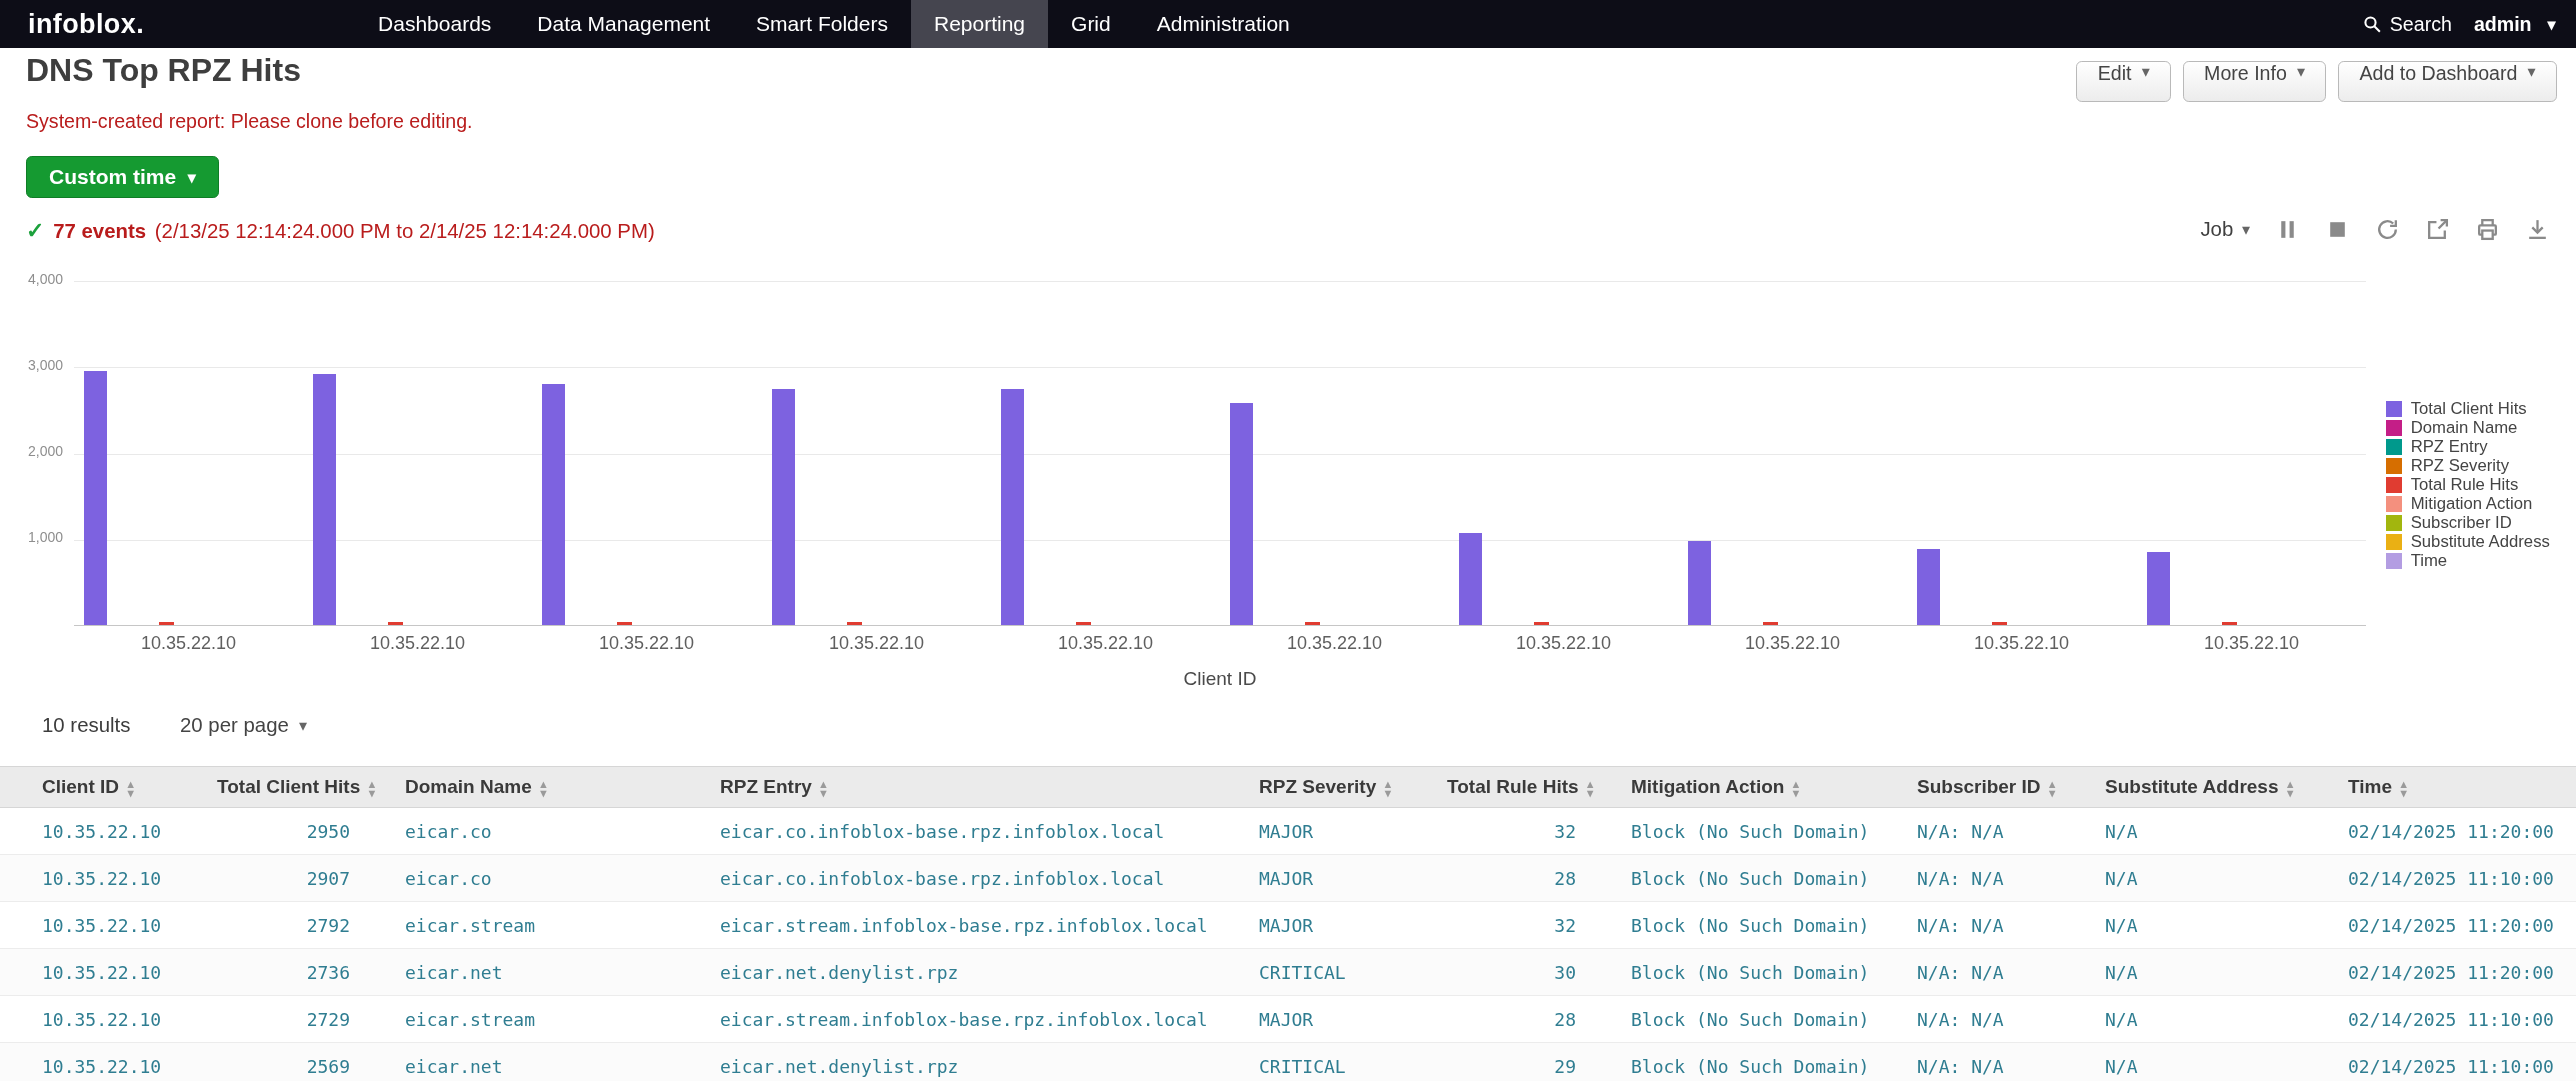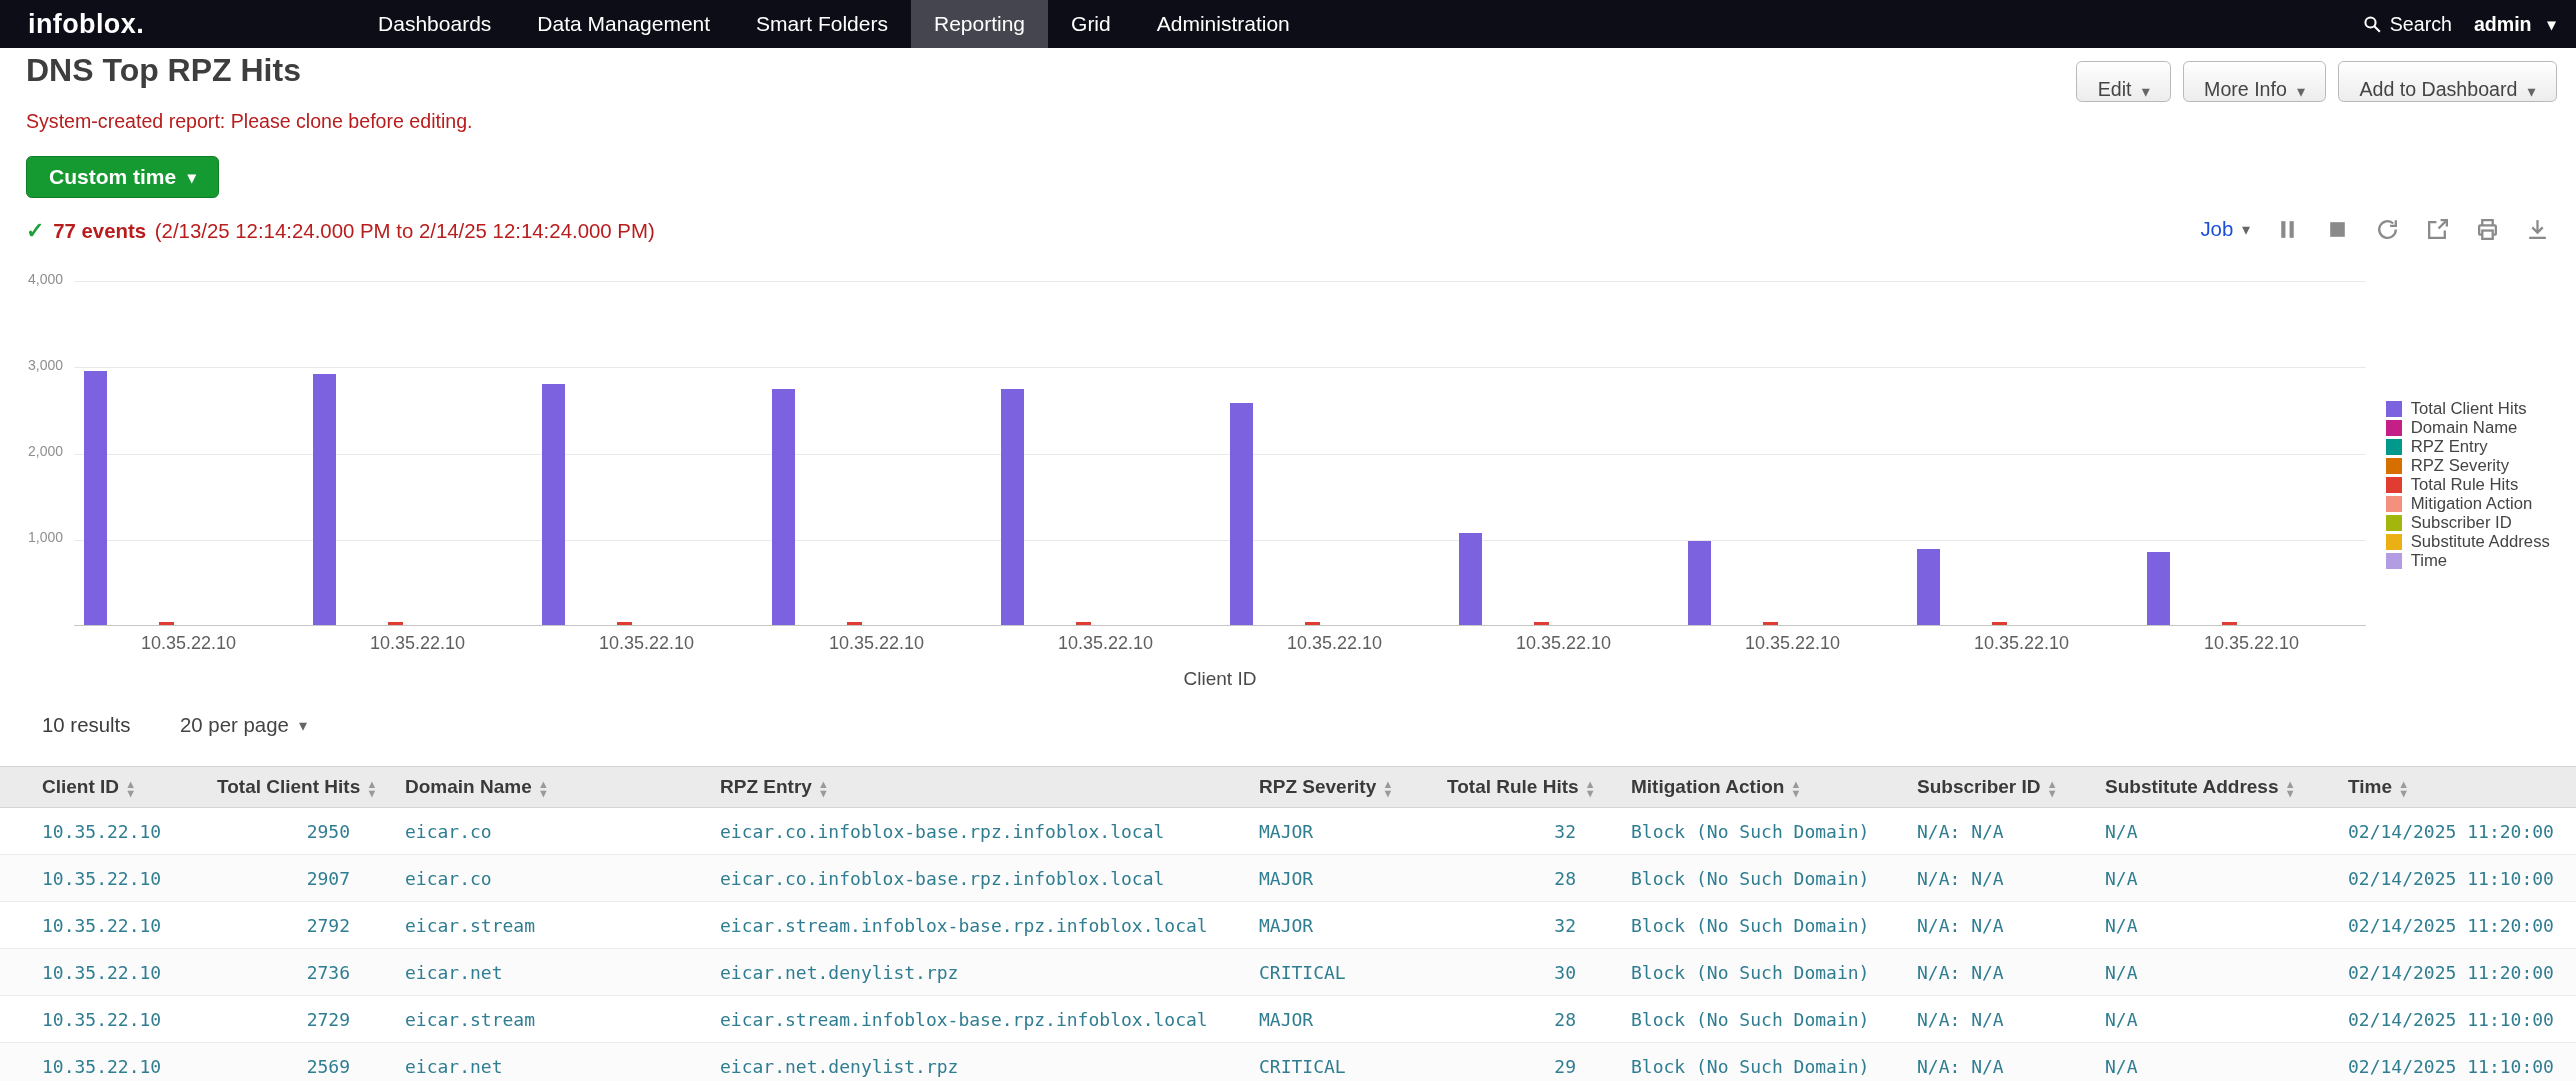--- a/index.html
+++ b/index.html
@@ -18,36 +18,36 @@
   .user-box { display:flex; align-items:center; gap:16px; font-size:19.6px; font-weight:bold; cursor:pointer; }
   .caret { display:inline-block; }
   .caret::after { content:"▾"; }
   .caret.white { color:#fff; font-size:16px; }
   .caret.gray  { color:#666; font-size:16px; }
 
   
   .page-title { position:absolute; left:26px; top:52px; font-size:32px; font-weight:bold; color:#3e3e3e; }
   .page-sub   { position:absolute; left:26px; top:110px; font-size:19.6px; color:#b91c1c; }
   .header-buttons { position:absolute; right:19px; top:61px; display:flex; gap:11.6px; }
-  .hbtn { height:41px; padding:0 20.4px; display:flex; align-items:flex-end; gap:10.2px;
+  .hbtn { height:41px; padding:0 20.4px; display:flex; align-items:flex-start; gap:10.2px;
           font-size:19.6px; color:#444; background:linear-gradient(#ffffff,#ececec);
           border:1.5px solid #b9b9b9; border-radius:5.8px; cursor:pointer; white-space:nowrap; }
 
   .time-btn { position:absolute; left:26px; top:156px; height:42px; padding:0 22px;
               display:flex; align-items:center; gap:11.6px; background:#159a31;
               border:1.5px solid #0f7d26; border-radius:5.8px; color:#fff; font-weight:bold;
               font-size:21px; cursor:pointer; }
 
   .events-row { position:absolute; left:26px; top:218px; font-size:20.4px; color:#b91c1c;
                 display:flex; align-items:center; gap:8.7px; }
   .check::after { content:"✓"; color:#1ca13c; font-size:22px; font-weight:bold; }
   .events-bold { font-weight:bold; }
 
   .job-row { position:absolute; right:25px; top:215px; display:flex; align-items:center; gap:23px; }
-  .job-label { font-size:20.4px; color:#1d4ed8; display:flex; align-items:center; gap:8.7px; cursor:pointer; }
+  .job-label { font-size:20.4px; color:#404040; display:flex; align-items:center; gap:8.7px; cursor:pointer; }
   .tool-icon { width:28px; height:28px; display:flex; align-items:center; justify-content:center; cursor:pointer; }
   .tool-icon svg { width:25px; height:25px; stroke:#8a8a8a; fill:none; stroke-width:2.2; }
   .tool-icon svg .fill { fill:#8a8a8a; stroke:none; }
 
   
   .chart { position:absolute; top:269px; left:0; width:2576px; height:436px; }
   .plot  { position:absolute; left:74px; top:11.6px; width:2292px; height:345px;
            border-bottom:1.5px solid #c6c6c6; }
   .gridline { position:absolute; left:0; width:100%; height:0; border-top:0.7px solid #e9e9e9; }
   .ytick { position:absolute; width:63px; text-align:right; font-size:14px; color:#8e8e8e; }

